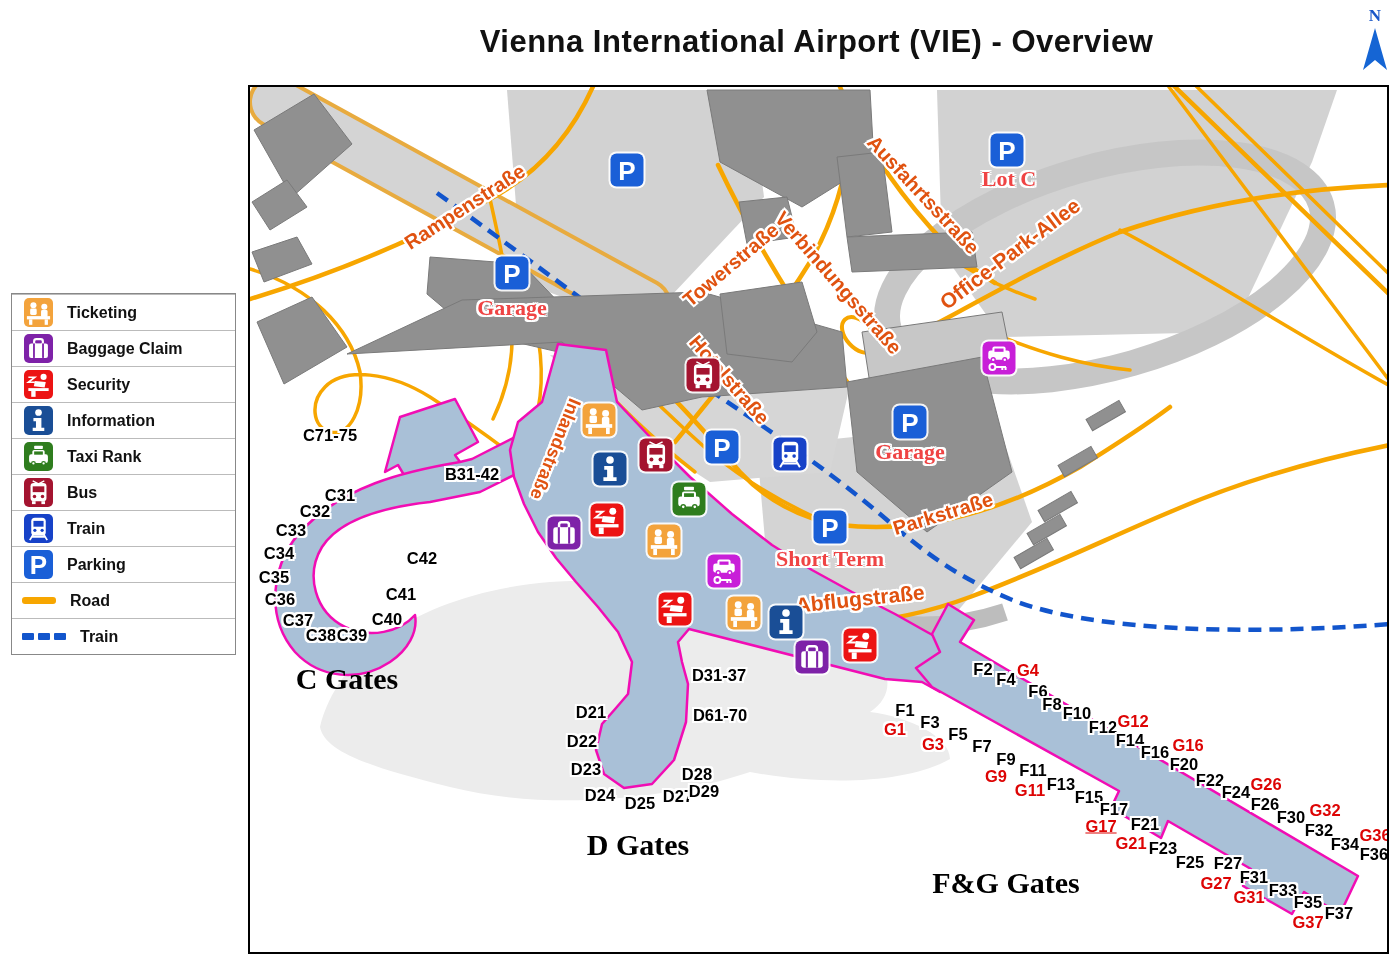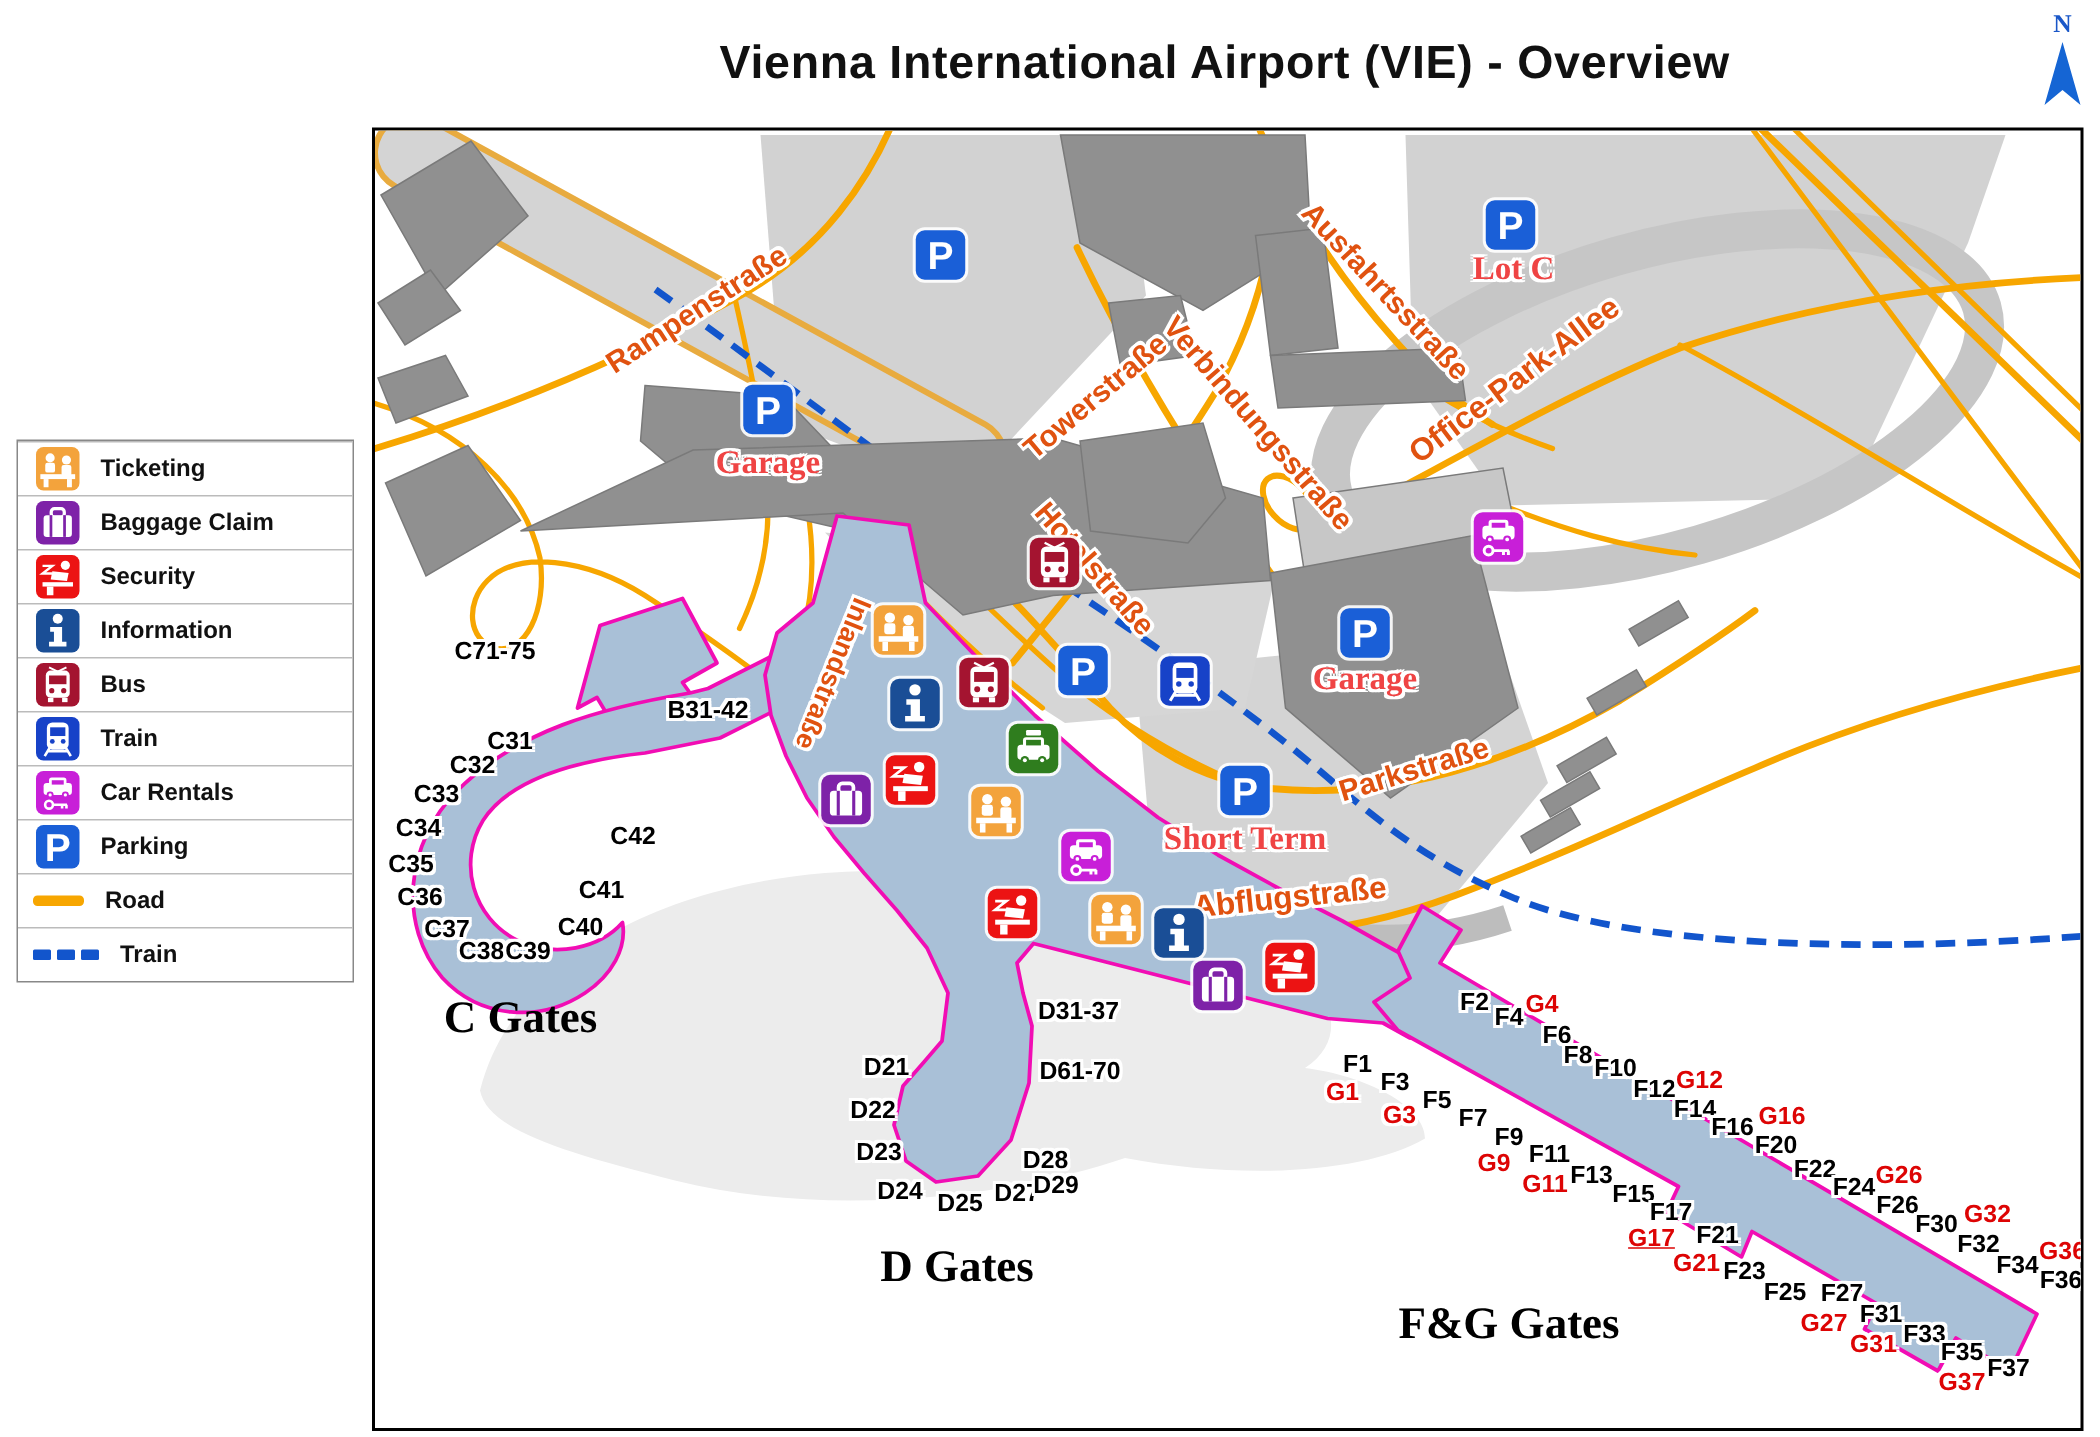--- a/index.html
+++ b/index.html
@@ -82,42 +82,42 @@
         </div>
         <div class="leg-row">
           <div class="poi" style="background: rgb(26, 78, 150);">
             <svg style="--bg:#1a4e96">
               <use href="#ic-information"></use>
             </svg>
           </div>
           <span class="lab">Information</span>
         </div>
         <div class="leg-row">
+          <div class="poi" style="background: rgb(47, 125, 30);">
+            <svg style="--bg:#2f7d1e">
+              <use href="#ic-taxi"></use>
+            </svg>
+          </div>
+          <span class="lab">Taxi Rank</span>
+        </div>
+        <div class="leg-row">
           <div class="poi" style="background: rgb(164, 20, 48);">
             <svg style="--bg:#a41430">
               <use href="#ic-bus"></use>
             </svg>
           </div>
           <span class="lab">Bus</span>
         </div>
         <div class="leg-row">
           <div class="poi" style="background: rgb(23, 66, 200);">
             <svg style="--bg:#1742c8">
               <use href="#ic-train"></use>
             </svg>
           </div>
           <span class="lab">Train</span>
-        </div>
-        <div class="leg-row">
-          <div class="poi" style="background: rgb(200, 31, 216);">
-            <svg style="--bg:#c81fd8">
-              <use href="#ic-car-rentals"></use>
-            </svg>
-          </div>
-          <span class="lab">Car Rentals</span>
         </div>
         <div class="leg-row">
           <div class="poi" style="background: rgb(26, 95, 215);">
             <span class="pletter">P</span>
           </div>
           <span class="lab">Parking</span>
         </div>
         <div class="leg-row">
           <div class="leg-road" style="background: rgb(247, 166, 0);"></div>
           <span class="lab">Road</span>

